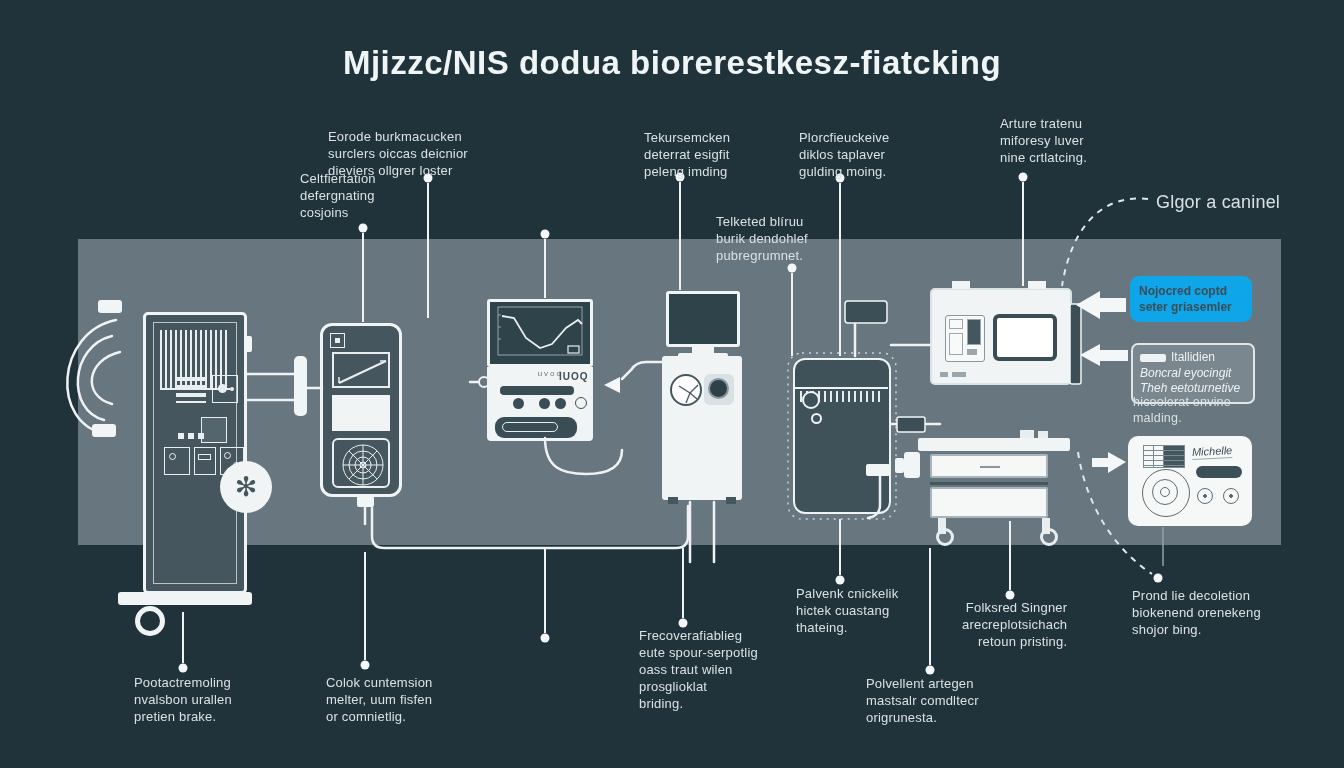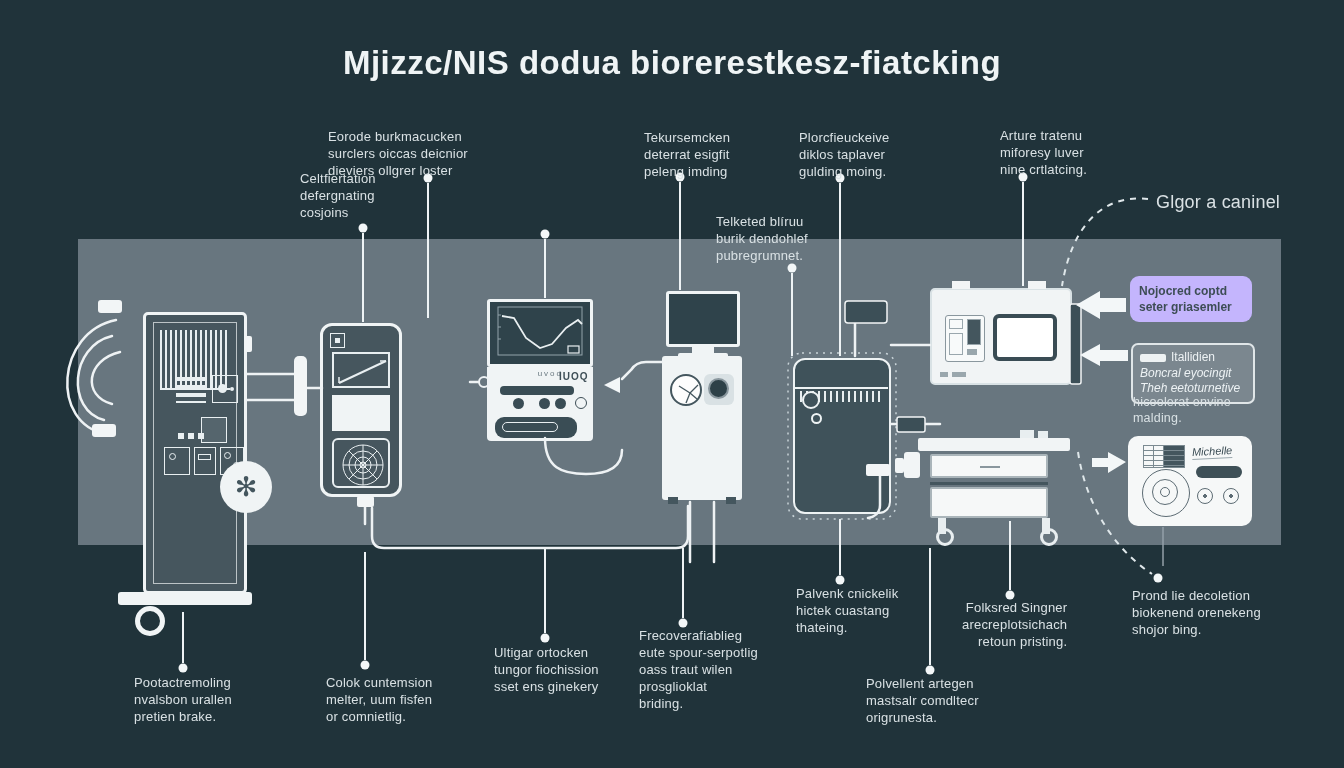--- a/index.html
+++ b/index.html
@@ -7,21 +7,21 @@
          font-family:"Liberation Sans",sans-serif;}
   .band{position:absolute;left:78px;top:239px;width:1203px;height:306px;background:#68767f;}
   .title{position:absolute;left:0;top:44px;width:100%;text-align:center;
          font-size:33px;font-weight:600;letter-spacing:.5px;color:#eff4f5;}
   .lbl{position:absolute;font-weight:500;font-size:13px;line-height:1.3;letter-spacing:.2px;
        color:#d9e1e4;white-space:pre-line;}
   .lbl.sm{font-size:18px;}
   .dv{position:absolute;box-sizing:border-box;}
   .abs{position:absolute;box-sizing:border-box;}
   .co1{position:absolute;left:1130px;top:276px;width:122px;box-sizing:border-box;
-       background:#c4b5fd;border-radius:9px;padding:7px 9px;
+       background:#0ea5e9;border-radius:9px;padding:7px 9px;
        font-size:12px;line-height:1.35;font-weight:600;color:#3d4d55;white-space:pre-line;}
   .co2{position:absolute;left:1131px;top:343px;width:124px;box-sizing:border-box;
        border:2px solid rgba(242,247,248,.85);background:rgba(255,255,255,.13);
        border-radius:7px;padding:5px 7px;font-size:12px;line-height:1.3;color:#edf2f4;}
   .swatch{display:inline-block;width:26px;height:8px;background:#eef2f3;border-radius:2px;
           margin-right:5px;vertical-align:middle;}
   .card{position:absolute;left:1128px;top:436px;width:124px;height:90px;background:#f6f8f8;
         border-radius:10px;}
   .overlay{position:absolute;left:0;top:0;pointer-events:none;}
 </style>
@@ -268,34 +268,31 @@
 cosjoins</div>
   <div class="lbl" style="left:644px;top:130px;">Tekursemcken
 deterrat esigfit
 peleng imding</div>
   <div class="lbl" style="left:799px;top:130px;">Plorcfieuckeive
 diklos taplaver
 gulding moing.</div>
   <div class="lbl" style="left:716px;top:214px;">Telketed blíruu
 burik dendohlef
 pubregrumnet.</div>
-  <div class="lbl" style="left:1000px;top:128px;">Arture tratenu
+  <div class="lbl" style="left:1000px;top:116px;">Arture tratenu
 miforesy luver
 nine crtlatcing.</div>
   <div class="lbl sm" style="left:1156px;top:191px;">Glgor a caninel</div>
 
   <div class="lbl" style="left:134px;top:675px;">Pootactremoling
 nvalsbon urallen
 pretien brake.</div>
   <div class="lbl" style="left:326px;top:675px;">Colok cuntemsion
 melter, uum fisfen
 or comnietlig.</div>
-  <div class="lbl" style="left:494px;top:645px;">Ultigar ortocken
-tungor fiochission
-sset ens ginekery</div>
   <div class="lbl" style="left:639px;top:628px;">Frecoverafiablieg
 eute spour-serpotlig
 oass traut wilen
 prosglioklat
 briding.</div>
   <div class="lbl" style="left:796px;top:586px;">Palvenk cnickelik
 hictek cuastang
 thateing.</div>
   <div class="lbl" style="left:962px;top:600px;text-align:right;">Folksred Singner
 arecreplotsichach

